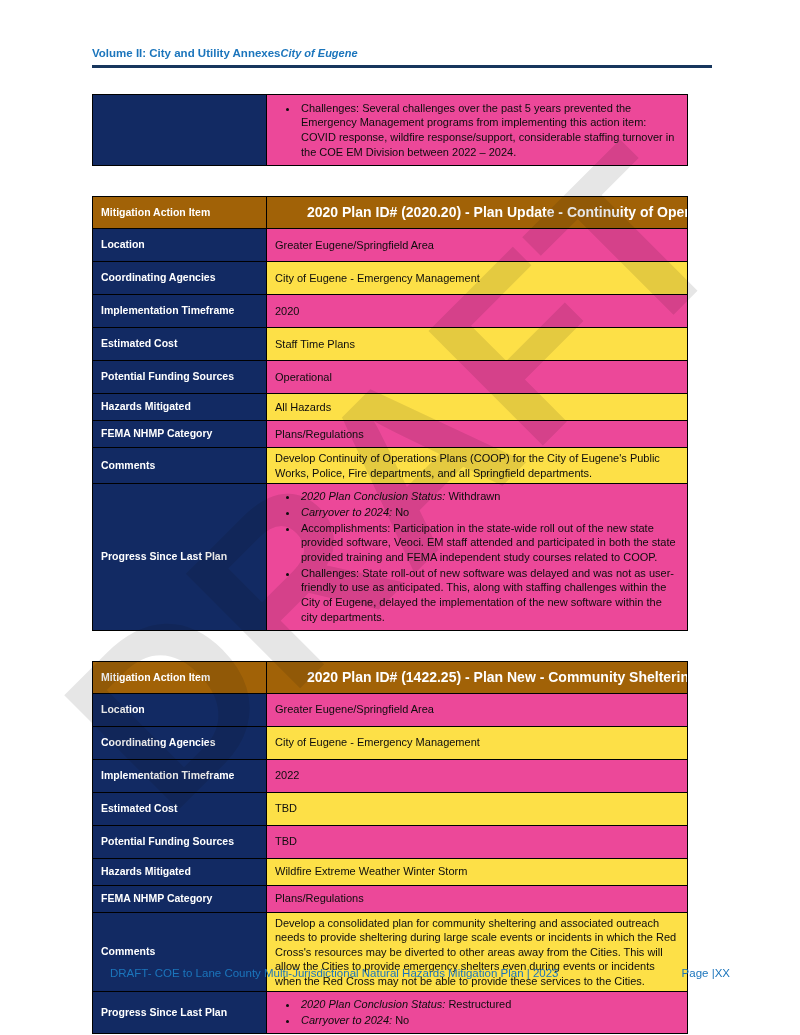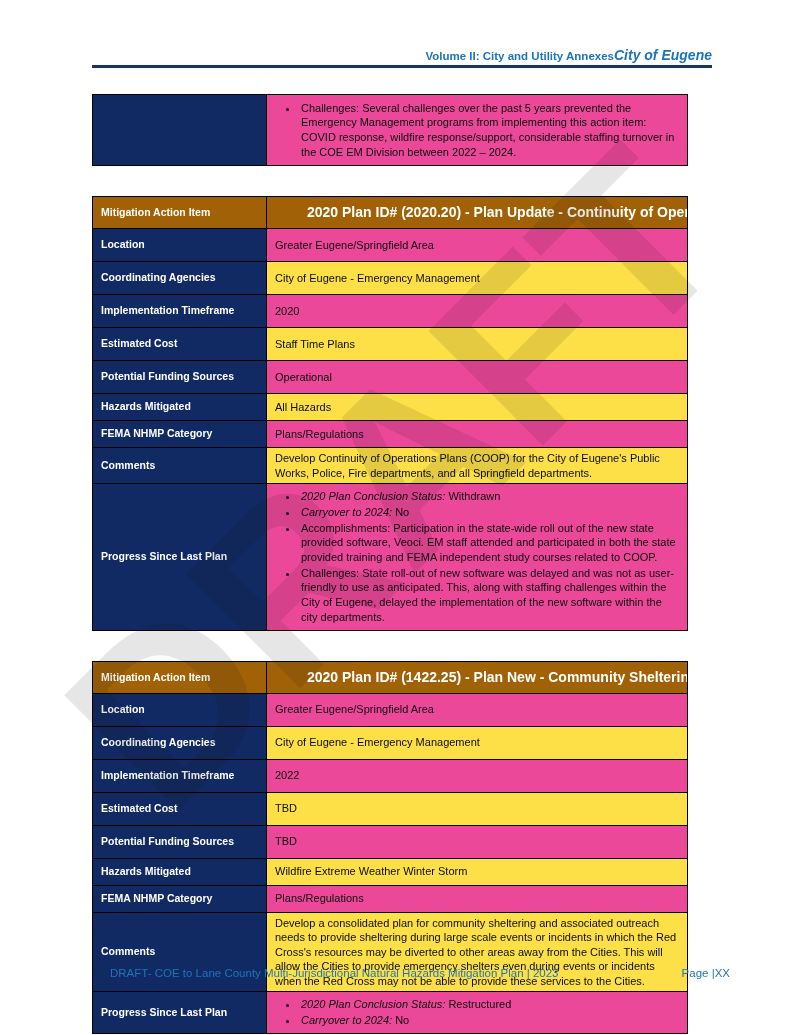--- a/index.html
+++ b/index.html
@@ -1,23 +1,23 @@
 <!DOCTYPE html>
 <html><head>
 <meta charset="utf-8">
 <style>
   html,body{margin:0;padding:0;background:#fff;}
   .page{
     position:relative;width:800px;height:1035px;background:#fff;overflow:hidden;
     font-family:"Liberation Sans",sans-serif;color:#111;
   }
   
-  .hdr{position:absolute;top:47px;left:92px;width:620px;display:flex;justify-content:flex-end;align-items:baseline;}
+  .hdr{position:absolute;top:47px;left:92px;width:620px;display:flex;justify-content:flex-start;align-items:baseline;}
   .hdr .left{font-size:11.5px;font-weight:bold;color:#1b75bc;}
-  .hdr .right{font-size:14px;font-weight:bold;font-style:italic;color:#1b75bc;}
+  .hdr .right{font-size:11px;font-weight:bold;font-style:italic;color:#1b75bc;}
   .rule{position:absolute;top:65px;left:92px;width:620px;height:2.5px;background:#17365d;}
   
   .content{position:absolute;top:94px;left:92px;width:596px;}
   table{border-collapse:collapse;width:596px;table-layout:fixed;}
   td{border:1.5px solid #000;vertical-align:middle;}
   td.label{
     width:161px;background:#122a63;color:#fff;font-weight:bold;
     font-size:10.5px;padding:3px 4px 3px 8px;line-height:1.25;
   }
   td.value{

